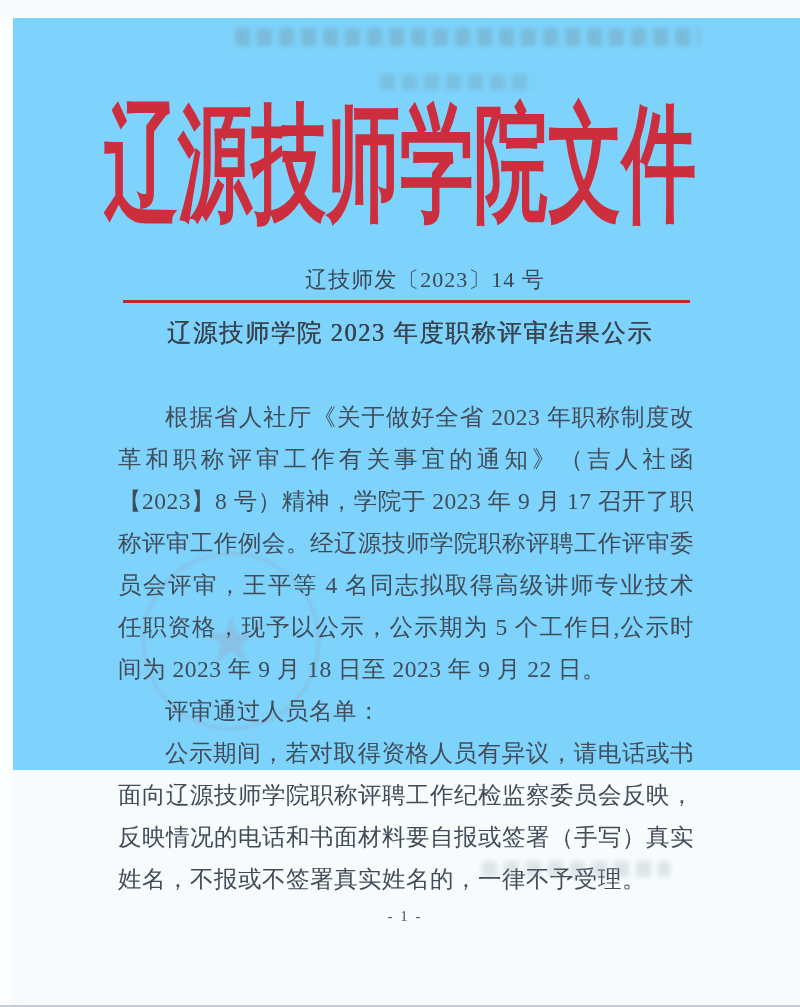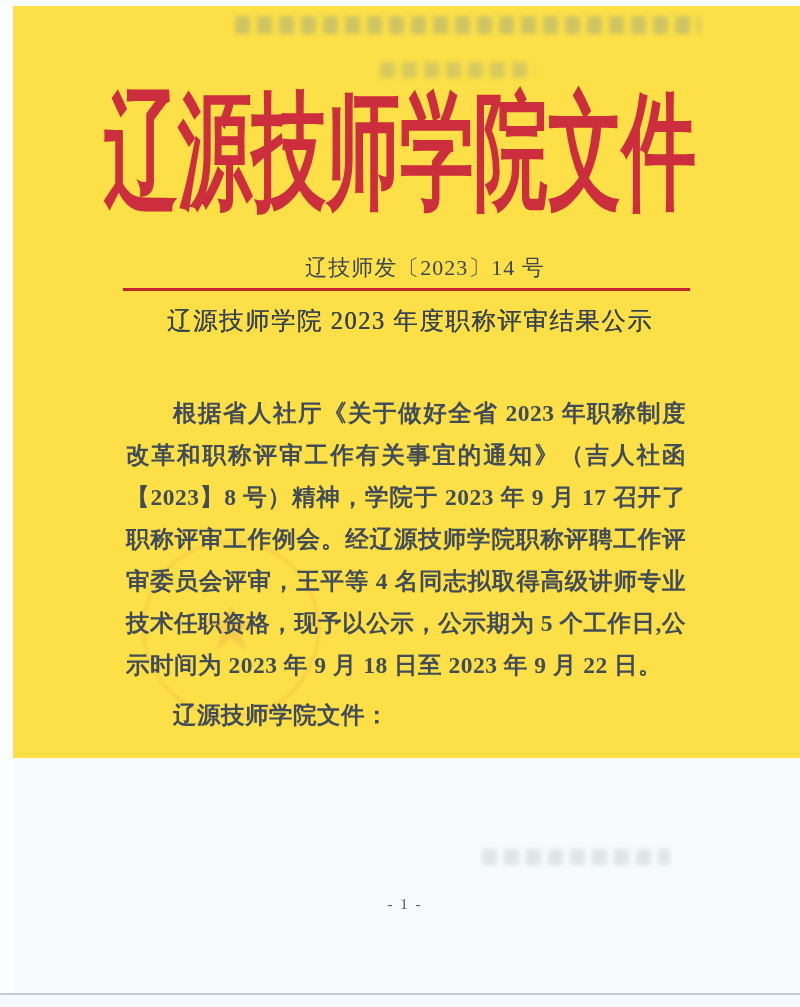--- a/index.html
+++ b/index.html
@@ -3,23 +3,23 @@
 <meta charset="utf-8">
 <style>
   html, body {
     margin: 0; padding: 0;
     width: 800px; height: 1007px;
     background: #f7fbfc;
     font-family: "Liberation Serif", "DejaVu Serif", serif;
     overflow: hidden;
   }
   .page {
-    position: absolute; left: 0; top: 0;
+    position: absolute; left: 0; top: 12px;
     width: 800px; height: 758px;
-    background: #fde047;
+    background: #7dd3fc;
   }
   
   .edge-left  { position:absolute; left:0; top:0; width:13px; height:993px; background:#fbfdfe; }
   .edge-top   { position:absolute; left:0; top:0; width:800px; height:6px; background:#f9fcfd; }
   .edge-bottom-line { position:absolute; left:0; top:993px; width:800px; height:2px; background:#c6ced3; }
   .edge-bottom-area { position:absolute; left:0; top:995px; width:800px; height:12px; background:#f4f9fb; }
 
   
   .bleed {
     position:absolute; filter: blur(2.5px); opacity:.55;
@@ -65,21 +65,21 @@
     text-align:center; transform: translateX(10px);
     font-size:24.5px; color:#39434e; letter-spacing:1.5px;
     text-shadow: 0.4px 0 0 #39434e;
     white-space: nowrap;
   }
   .doc-body {
     position:absolute; top:384px; left:118px; width:576px;
     font-size:23.5px; line-height:42px; color:#414c58;
     text-align: justify; letter-spacing:0.5px;
   }
-  .doc-body p { margin:8px; text-indent:2em;font-weight:bold; }
+  .doc-body p { margin:0; text-indent:2em; }
 
   .page-number {
     position:absolute; top:896px; left:0; width:800px;
     text-align:center; transform: translateX(5px);
     font-size:15px; color:#4d5862; letter-spacing:2px;
   }
 </style>
 </head>
 <body>
 
@@ -98,21 +98,22 @@
   <div class="red-rule"></div>
 
   <div class="doc-title">辽源技师学院 2023 年度职称评审结果公示</div>
 
   <div class="stamp-bleed">
     <span class="star">★</span>
   </div>
 
   <div class="doc-body">
     <p>根据省人社厅《关于做好全省 2023 年职称制度改革和职称评审工作有关事宜的通知》（吉人社函【2023】8 号）精神，学院于 2023 年 9 月 17 召开了职称评审工作例会。经辽源技师学院职称评聘工作评审委员会评审，王平等 4 名同志拟取得高级讲师专业技术任职资格，现予以公示，公示期为 5 个工作日,公示时间为 2023 年 9 月 18 日至 2023 年 9 月 22 日。</p>
-    <p>辽源技师学院文件：</p>
+    <p>评审通过人员名单：</p>
+    <p>公示期间，若对取得资格人员有异议，请电话或书面向辽源技师学院职称评聘工作纪检监察委员会反映，反映情况的电话和书面材料要自报或签署（手写）真实姓名，不报或不签署真实姓名的，一律不予受理。</p>
   </div>
 
   <div class="bleed bleed-bottom"></div>
 
   <div class="page-number">- 1 -</div>
 
   <div class="edge-bottom-line"></div>
   <div class="edge-bottom-area"></div>
 
 </div>

